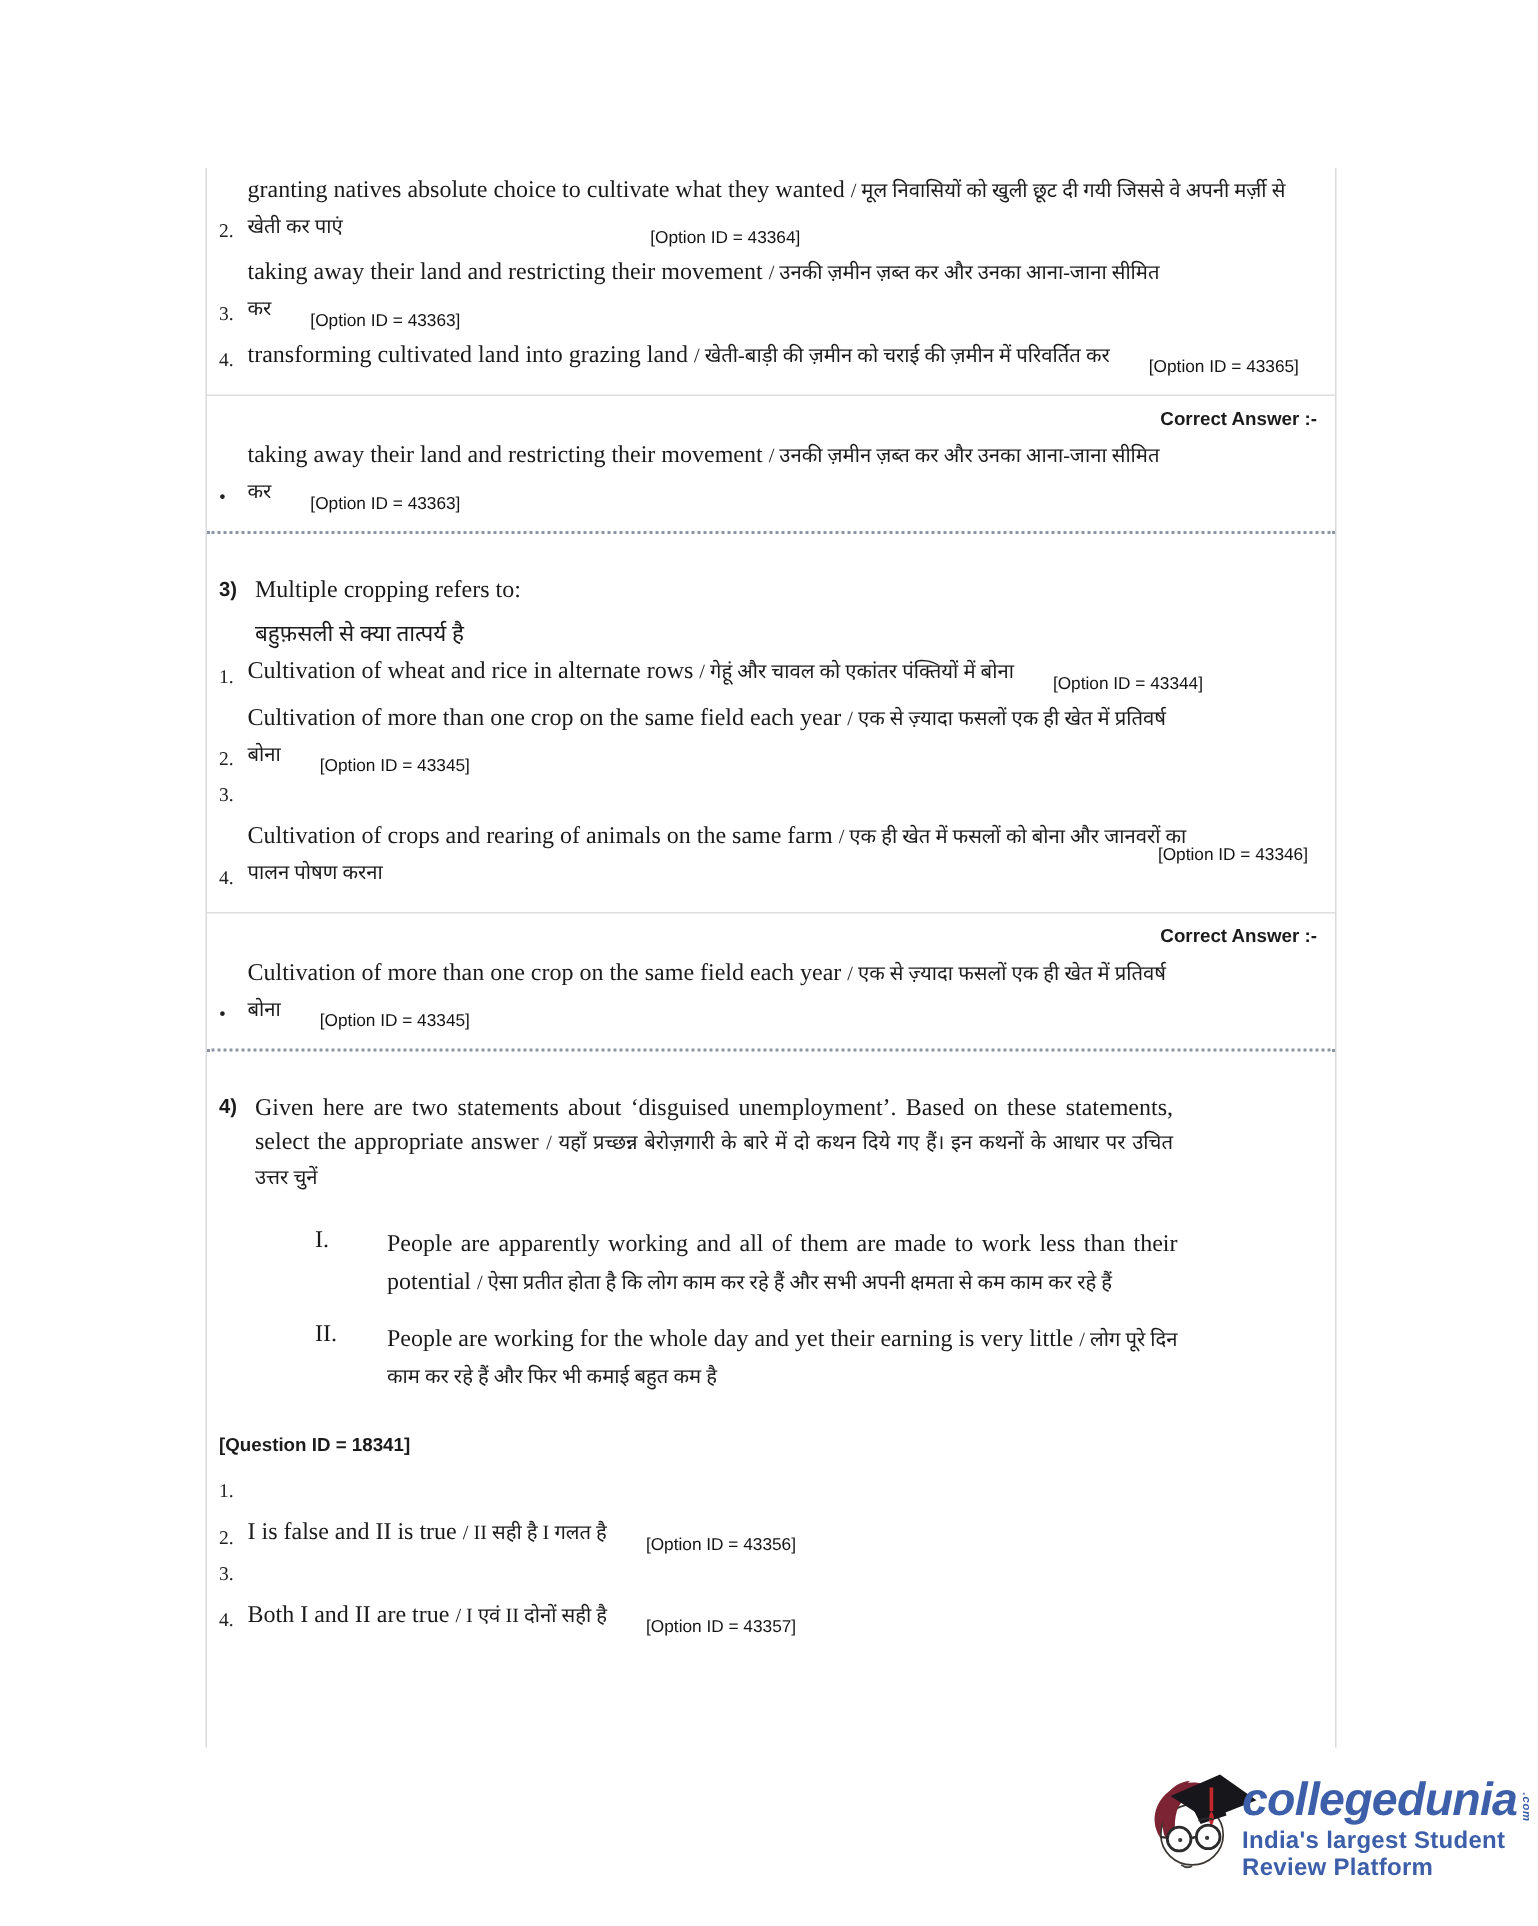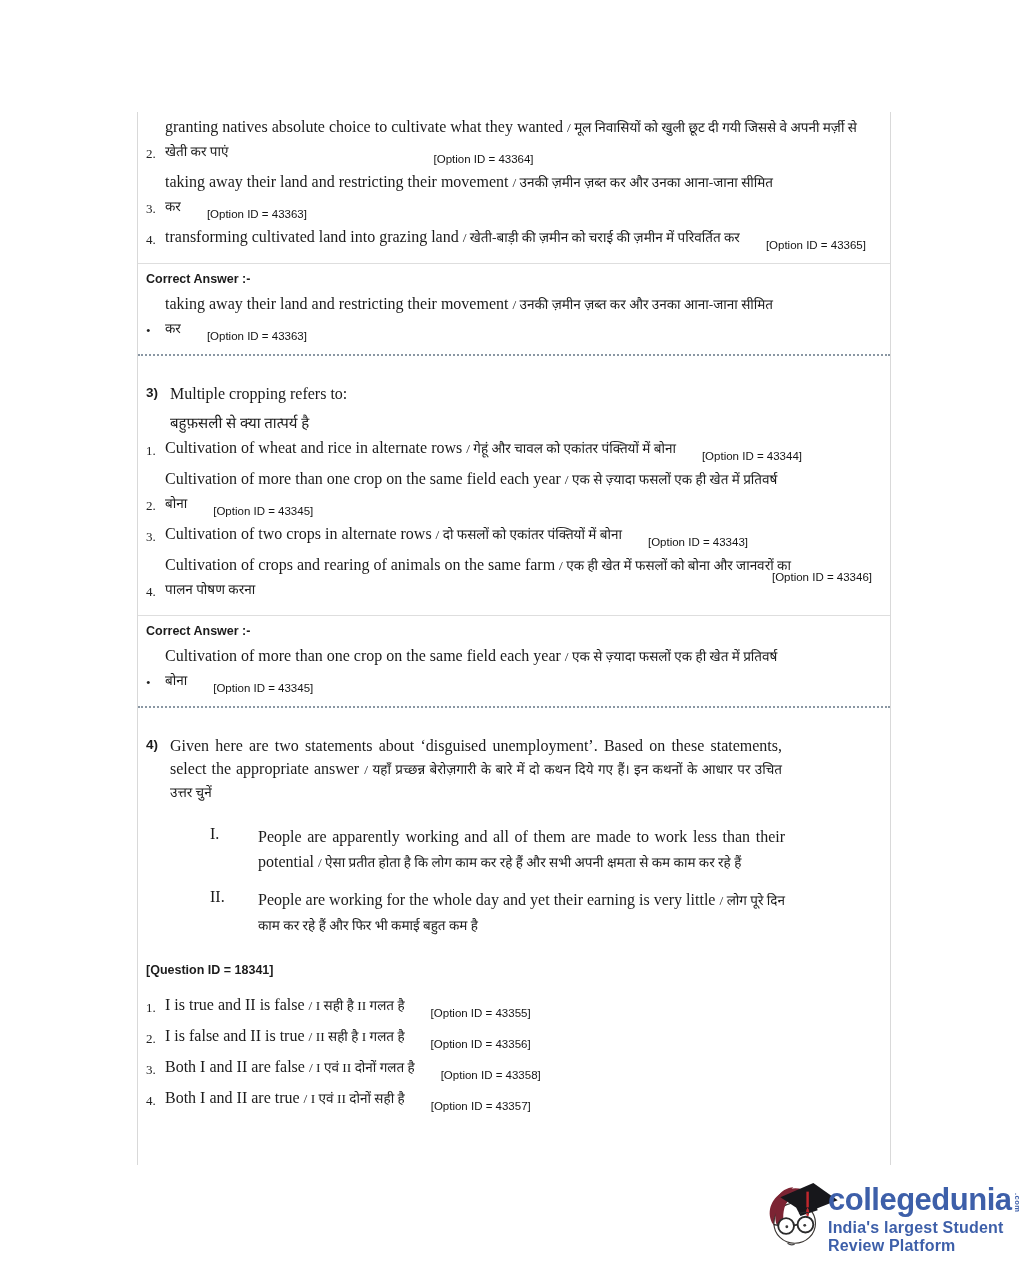--- a/index.html
+++ b/index.html
@@ -28,37 +28,37 @@
   
   .q-head{display:flex;margin-top:26px;}
   .q-num{flex:0 0 24px;font-family:"Liberation Sans","DejaVu Sans",sans-serif;
          font-weight:bold;font-size:13.5px;padding-top:3px;}
   .q-title{font-size:16px;line-height:1.45;}
   .q-title.justify{text-align:justify;}
   .q-hi{margin:7px 0 0 24px;font-size:15px;line-height:1.5;}
   .qid{font-family:"Liberation Sans","DejaVu Sans",sans-serif;font-weight:bold;
        font-size:12.5px;margin:26px 0 16px;}
   .correct-label{font-family:"Liberation Sans","DejaVu Sans",sans-serif;
-       font-weight:bold;font-size:12.5px;margin:8px 0 6px;}
+       font-weight:bold;font-size:12.5px;margin:8px 0 6px;text-align:right;}
   
   .hr-light{border-top:1px solid #dedede;margin:14px -12px 8px -8px;height:0;}
   .dotted{border-top:2px dotted #8a97a3;margin:14px -12px 0 -8px;height:0;}
   
   .stmts{margin:22px 0 4px 64px;width:575px;}
   .stmt{display:flex;margin-bottom:13px;}
   .stmt-label{flex:0 0 48px;font-size:16px;}
   .stmt-text{flex:1;font-size:16px;line-height:1.55;text-align:justify;}
   
   .w-q4{width:612px;}
   .w-opt-wide{max-width:700px;}
   
   .logo{position:absolute;left:756px;top:1166px;width:260px;height:100px;display:flex;align-items:center;}
   .logo-mark{width:86px;height:92px;flex:0 0 86px;}
   .logo-text{margin-left:-14px;margin-top:6px;}
-  .brand-row{display:flex;align-items:center;}
+  .brand-row{display:flex;align-items:flex-end;font-style:italic;}
   .brand{font-family:"Liberation Sans","DejaVu Sans",sans-serif;font-weight:bold;
          font-size:31px;letter-spacing:-0.5px;line-height:1;}
   .brand-suffix{font-family:"Liberation Sans","DejaVu Sans",sans-serif;font-weight:bold;
          font-size:7.5px;writing-mode:vertical-rl;margin-left:2px;margin-top:8px;letter-spacing:0.5px;}
   .tagline{font-family:"Liberation Sans","DejaVu Sans",sans-serif;font-weight:bold;
          font-size:16px;margin-top:4px;letter-spacing:0.2px;}
 </style>
 </head>
 <body>
 
@@ -96,21 +96,20 @@
     <div class="option">
       <span class="opt-num">1.</span>
       <div class="opt-body"><span>Cultivation of wheat and rice in alternate rows</span> <span class="hi" lang="hi">/ गेहूं और चावल को एकांतर पंक्तियों में बोना</span><span class="opt-id">[Option ID = 43344]</span></div>
     </div>
     <div class="option">
       <span class="opt-num">2.</span>
       <div class="opt-body"><span>Cultivation of more than one crop on the same field each year</span> <span class="hi" lang="hi">/ एक से ज़्यादा फसलों  एक ही खेत में प्रतिवर्ष बोना</span><span class="opt-id">[Option ID = 43345]</span></div>
     </div>
     <div class="option">
       <span class="opt-num">3.</span>
-      <div class="opt-body"><span>Cultivation of two crops in alternate rows</span> <span class="hi" lang="hi">/ दो फसलों को एकांतर पंक्तियों में बोना</span><span class="opt-id">[Option ID = 43343]</span></div>
     </div>
     <div class="option">
       <span class="opt-num">4.</span>
       <div class="opt-body" style="max-width:640px;font-family:Liberation Serif, serif;"><span>Cultivation of crops and rearing of animals on the same farm</span> <span class="hi" lang="hi">/ एक ही खेत में फसलों  को बोना और जानवरों का पालन पोषण करना</span></div>
       <span class="opt-id abs-right">[Option ID = 43346]</span>
     </div>
     <div class="hr-light"></div>
     <div class="correct-label">Correct Answer :-</div>
     <div class="option">
       <span class="opt-num">•</span>
@@ -131,29 +130,27 @@
       </div>
       <div class="stmt">
         <span class="stmt-label">II.</span>
         <div class="stmt-text"><span>People are working for the whole day and yet their earning is very little</span> <span class="hi" lang="hi">/ लोग पूरे दिन काम कर रहे हैं और फिर भी कमाई बहुत कम है</span></div>
       </div>
     </div>
     <div class="qid">[Question ID = 18341]</div>
 
     <div class="option">
       <span class="opt-num">1.</span>
-      <div class="opt-body"><span>I is true and II is false</span> <span class="hi" lang="hi">/ I सही है II गलत है</span><span class="opt-id">[Option ID = 43355]</span></div>
     </div>
     <div class="option">
       <span class="opt-num">2.</span>
       <div class="opt-body"><span>I is false and II is true</span> <span class="hi" lang="hi">/ II सही है I गलत है</span><span class="opt-id">[Option ID = 43356]</span></div>
     </div>
     <div class="option">
       <span class="opt-num">3.</span>
-      <div class="opt-body"><span>Both I and II are false</span> <span class="hi" lang="hi">/ I एवं II दोनों  गलत है</span><span class="opt-id">[Option ID = 43358]</span></div>
     </div>
     <div class="option">
       <span class="opt-num">4.</span>
       <div class="opt-body"><span>Both I and II are true</span> <span class="hi" lang="hi">/ I एवं II दोनों सही है</span><span class="opt-id">[Option ID = 43357]</span></div>
     </div>
 
   </section>
 
 </div>
 

